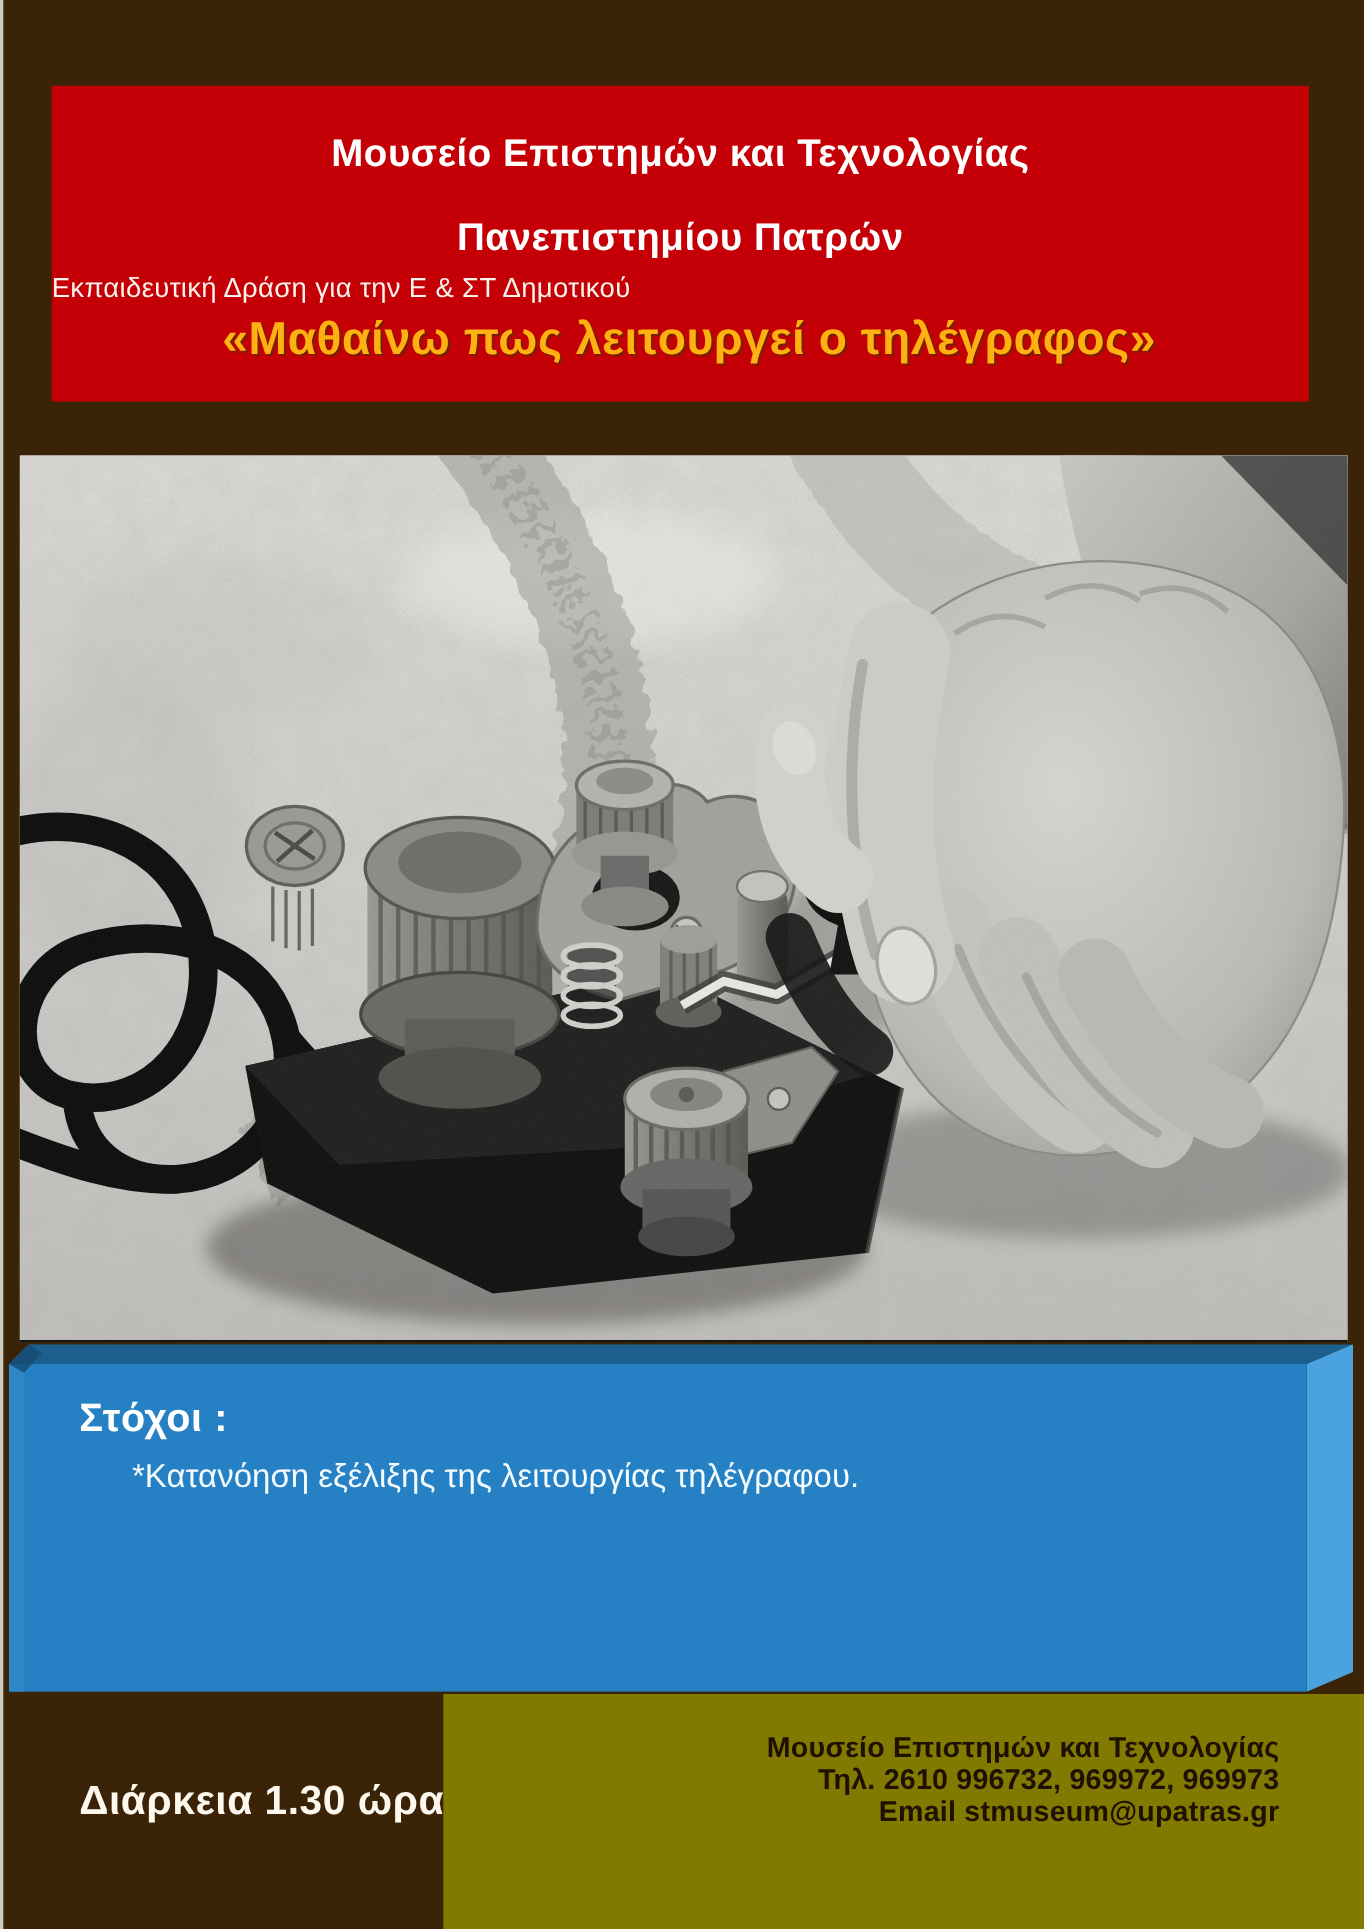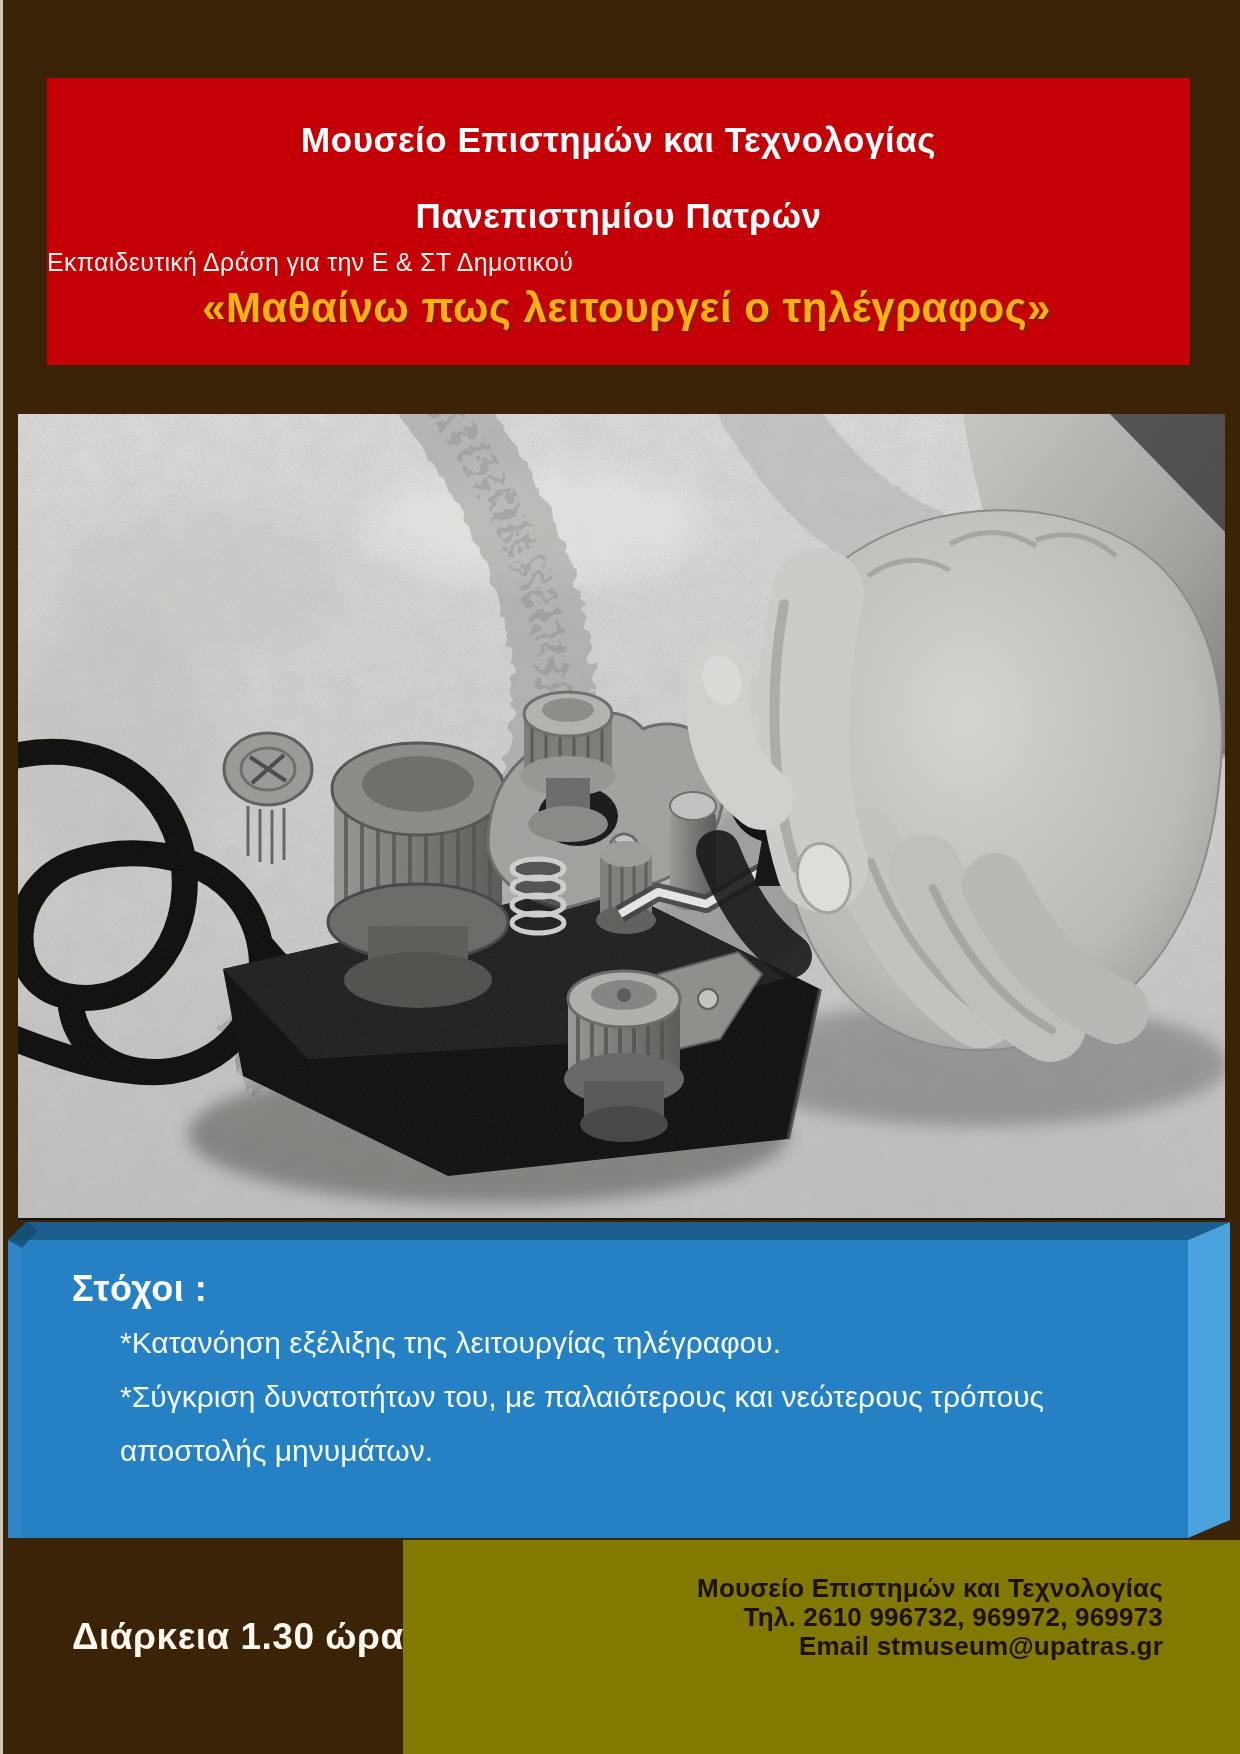--- a/index.html
+++ b/index.html
@@ -263,21 +263,20 @@
     <svg class="box3d" viewBox="0 0 1222 316" preserveAspectRatio="none">
       <polygon points="18,0 1222,0 1180,18 0,18" fill="#1b5f8e"></polygon>
       <polygon points="1222,0 1222,298 1180,316 1180,18" fill="#4aa2de"></polygon>
       <rect x="0" y="18" width="1180" height="298" fill="#2580c4"></rect>
       <rect x="0" y="18" width="14" height="298" fill="#2e86c6"></rect>
       <polygon points="0,18 18,0 30,8 14,26" fill="#154a70" opacity="0.8"></polygon>
     </svg>
     <div class="heading">Στόχοι :</div>
     <div class="items">
       <div>*Κατανόηση εξέλιξης της λειτουργίας τηλέγραφου.</div>
-      <div>*Σύγκριση δυνατοτήτων του, με παλαιότερους και νεώτερους τρόπους αποστολής μηνυμάτων.</div>
     </div>
   </div>
 
   <div class="olive">
     <div class="contact">
       <div>Μουσείο Επιστημών και Τεχνολογίας</div>
       <div>Τηλ. 2610 996732, 969972, 969973</div>
       <div>Email stmuseum@upatras.gr</div>
     </div>
   </div>

